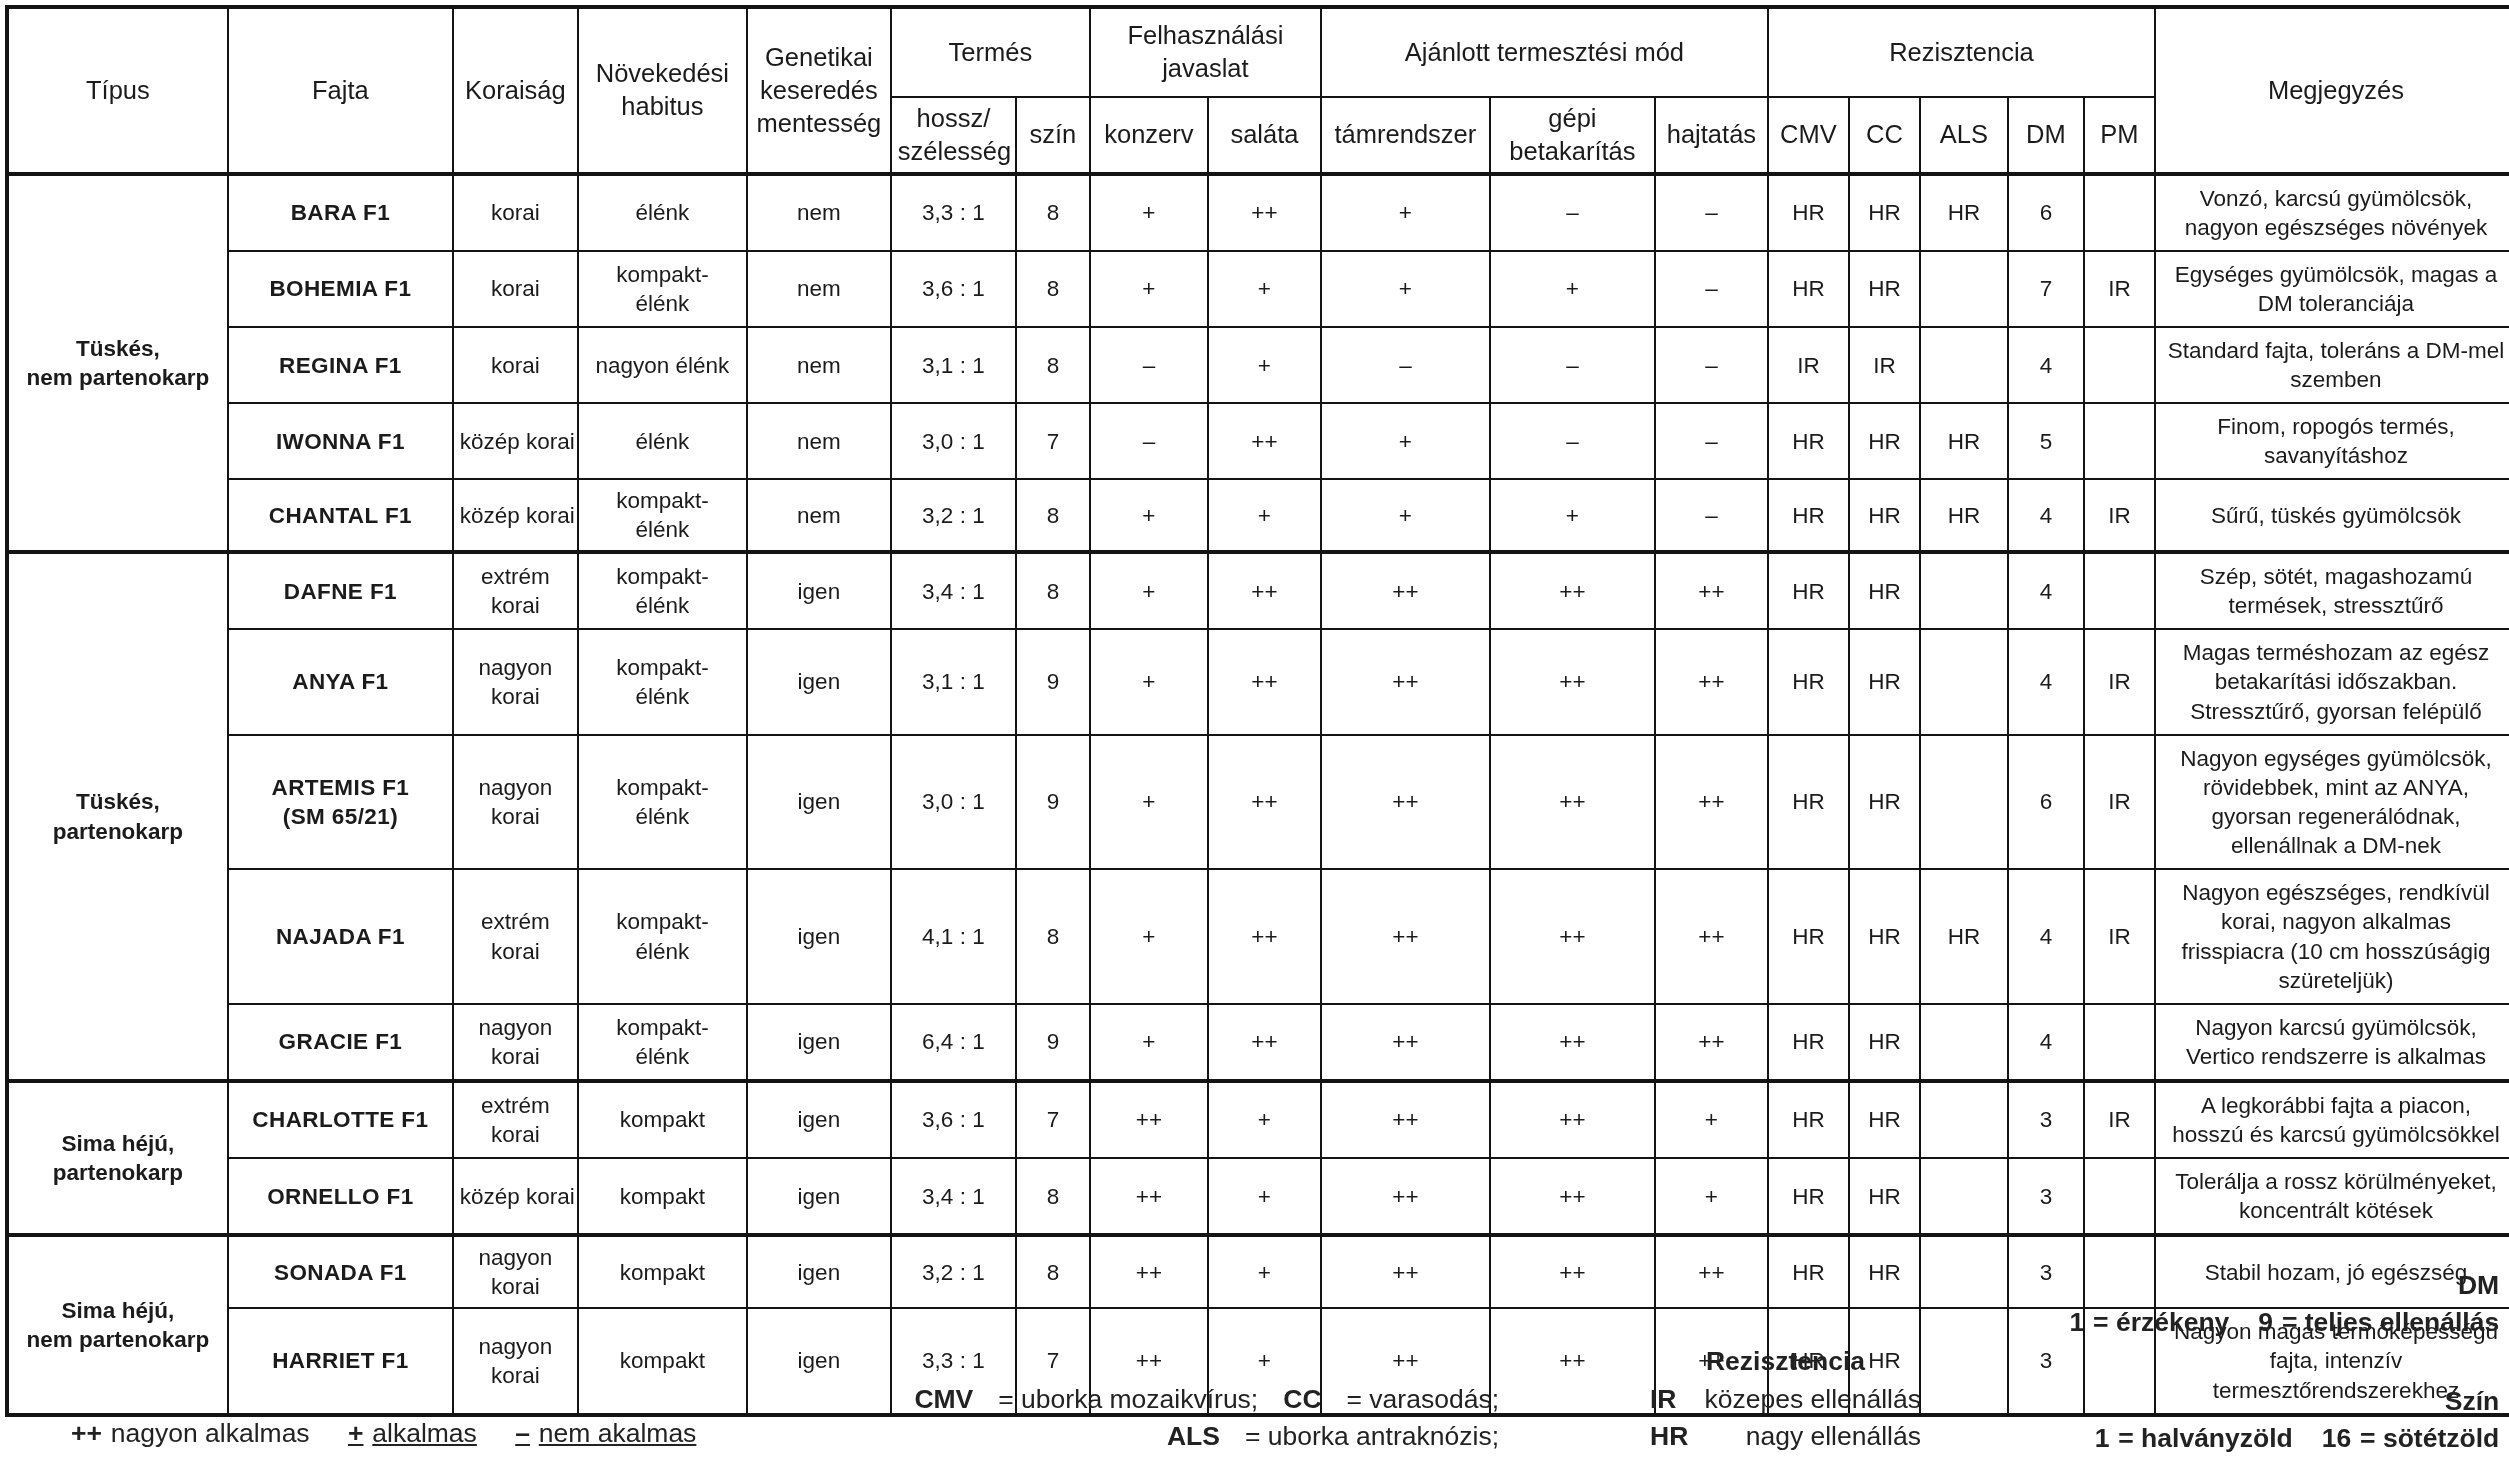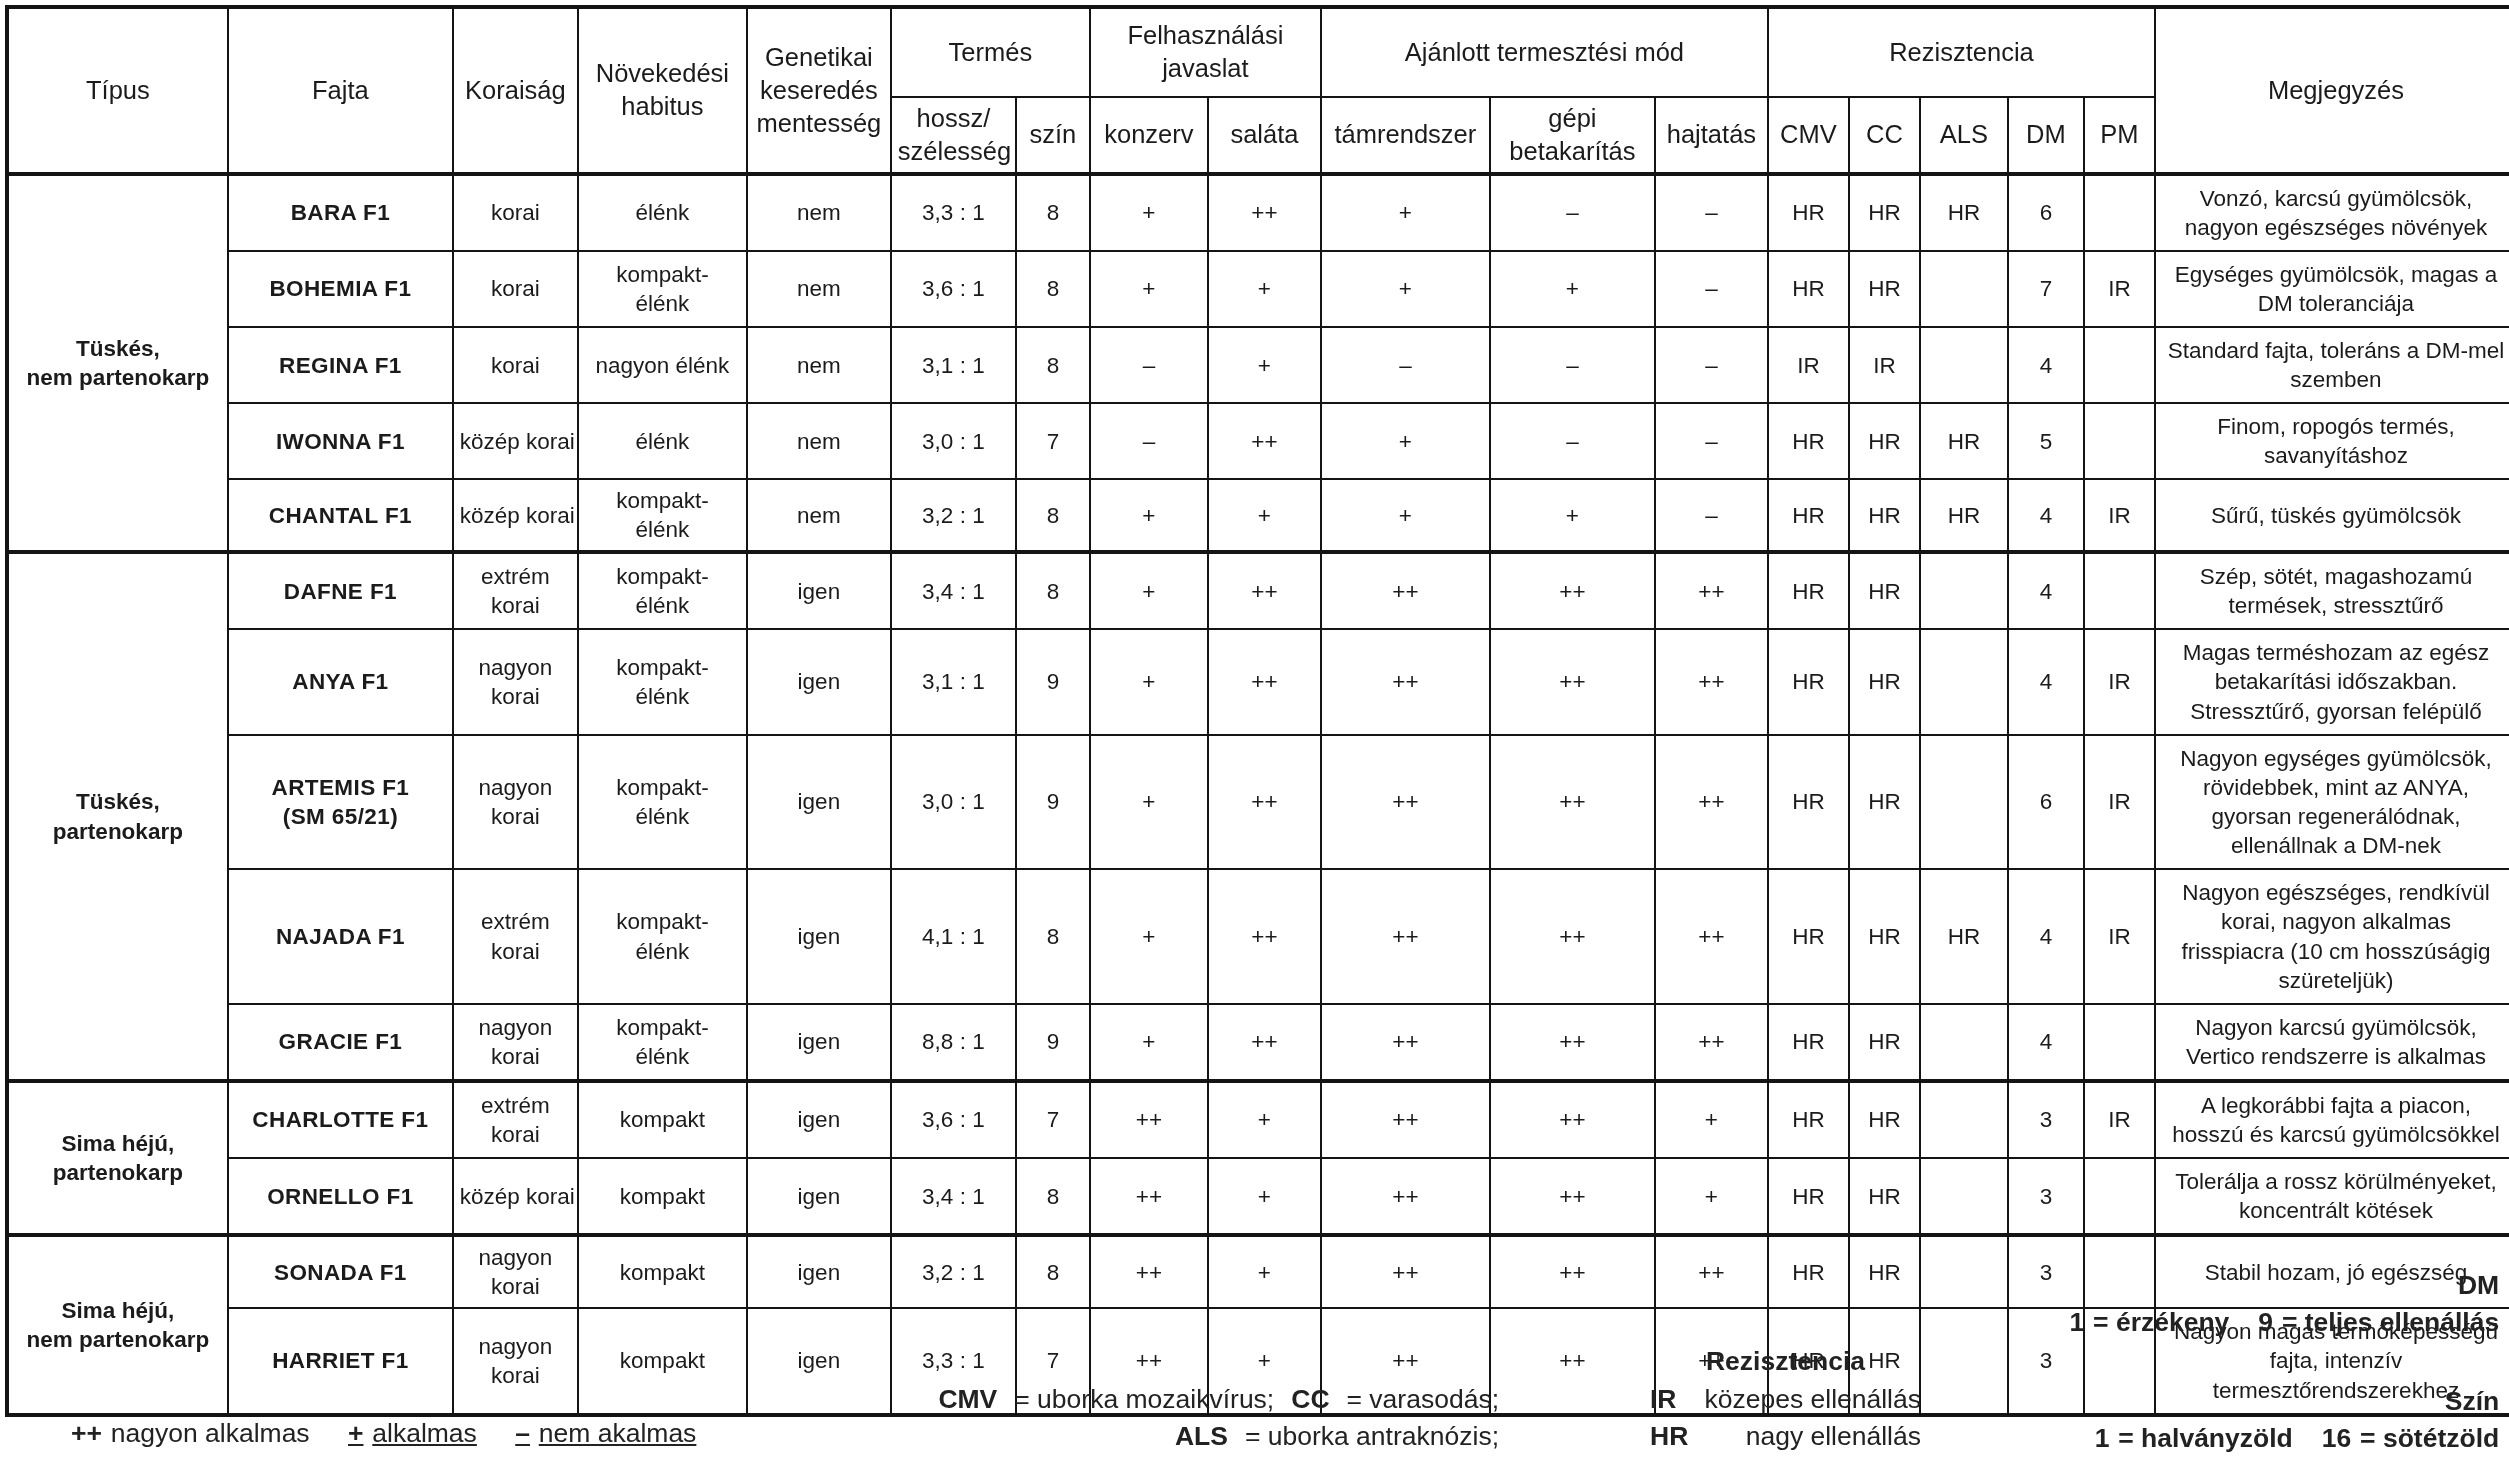--- a/index.html
+++ b/index.html
@@ -34,21 +34,21 @@
   .ln { white-space:nowrap; }
 
   .legend-block { position:absolute; font-size:26.5px; line-height:1.42; color:#222; }
   .b { font-weight:bold; }
 
   .legend-usage { left:71px; bottom:7.8px; }
   .legend-usage .li + .li { margin-left:31px;text-decoration:underline; }
   .legend-usage .li .b { margin-right:8.8px; }
 
   .legend-abbr { right:1010px; bottom:3.9px; text-align:right; }
-  .legend-abbr .al > span + span { margin-left:17px; }
+  .legend-abbr .al > span + span { margin-left:25px; }
 
   .legend-res { right:588px; bottom:3.9px; width:271px; }
   .legend-res .res-title { text-align:center; }
   .legend-res .res-line { display:flex; justify-content:space-between; }
 
   .legend-scales { right:9.8px; bottom:2px; text-align:right; }
   .legend-scales .sc-spacer { height:41px; }
   .legend-scales .sc-line .d { margin-left:8.8px;font-weight:bold; }
   .legend-scales .sc-line .b2 { margin-left:29px; }
 </style>
@@ -355,21 +355,21 @@
         </td>
         <td>
           <div class="ln">nagyon</div>
           <div class="ln">korai</div>
         </td>
         <td>
           <div class="ln">kompakt-</div>
           <div class="ln">élénk</div>
         </td>
         <td>igen</td>
-        <td>8,8 : 1</td>
+        <td>6,4 : 1</td>
         <td>9</td>
         <td class="sym">+</td>
         <td class="sym">++</td>
         <td class="sym">++</td>
         <td class="sym">++</td>
         <td class="sym">++</td>
         <td class="res">HR</td>
         <td class="res">HR</td>
         <td class="res"></td>
         <td class="res">4</td>

